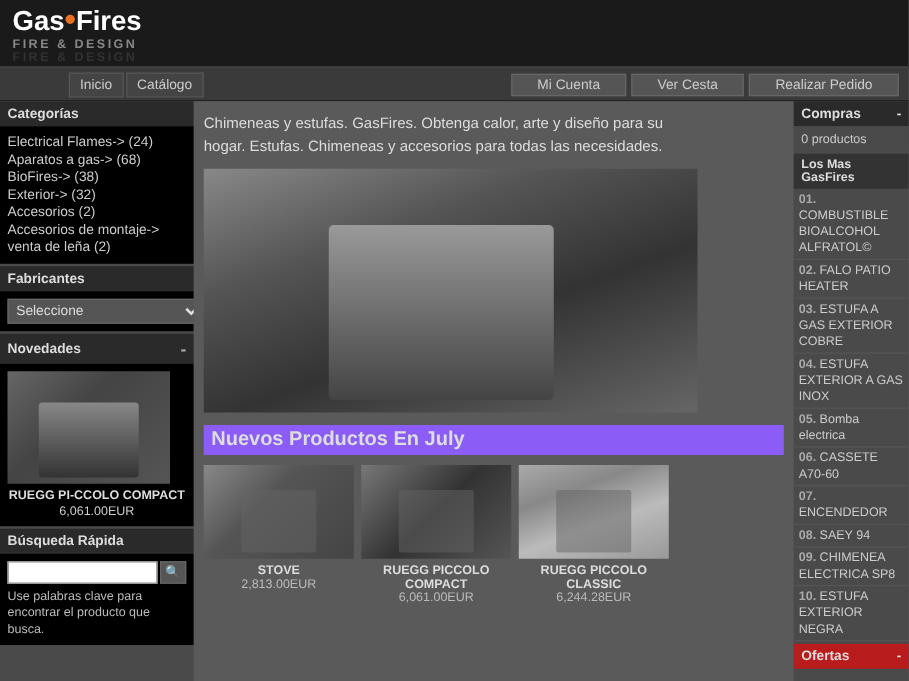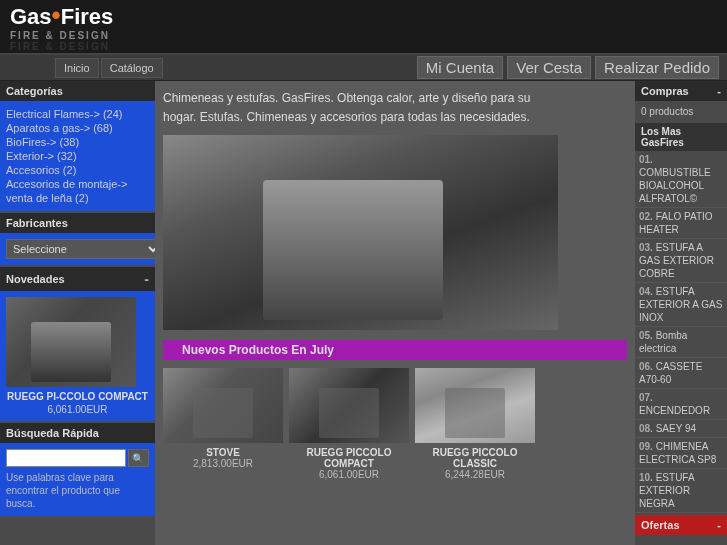--- a/index.html
+++ b/index.html
@@ -47,22 +47,22 @@
       color: #ccc;
       font-size: 11px;
       padding: 3px 8px;
       cursor: pointer;
       background: #444;
       border: 1px solid #555;
     }
     .nav-right { display: flex; gap: 4px; }
     .nav-btn {
       color: #ccc;
-      font-size: 15px;
-      padding: 2px 8px;
+      font-size: 11px;
+      padding: 2px 20px;
       background: #555;
       border: 1px solid #666;
       cursor: pointer;
     }
 
     
     #main {
       display: flex;
       width: 727px;
     }
@@ -87,21 +87,21 @@
       justify-content: space-between;
       align-items: center;
     }
     .sidebar-header .minus {
       color: #aaa;
       cursor: pointer;
       font-size: 14px;
     }
     .sidebar-content {
       padding: 6px;
-      background: #1d4ed8;
+      background: #000000;
     }
     .cat-item {
       color: #ccc;
       font-size: 11px;
       padding: 1px 0;
       cursor: pointer;
       display: block;
     }
 
     .manufacturer-select {
@@ -204,25 +204,25 @@
       height: 140px;
       background: linear-gradient(180deg, #999 0%, #444 100%);
       bottom: 10px;
       left: 100px;
       border-radius: 4px;
     }
 
     
     .new-products-title {
       color: #ddd;
-      font-size: 12px;
+      font-size: 16px;
       font-weight: bold;
       margin-bottom: 8px;
-      background: #a21caf;
-      padding: 3px 19px;
+      background: #8b5cf6;
+      padding: 3px 6px;
     }
     .products-row {
       display: flex;
       gap: 6px;
     }
     .product-card {
       width: 120px;
       text-align: center;
     }
     .product-thumb {

